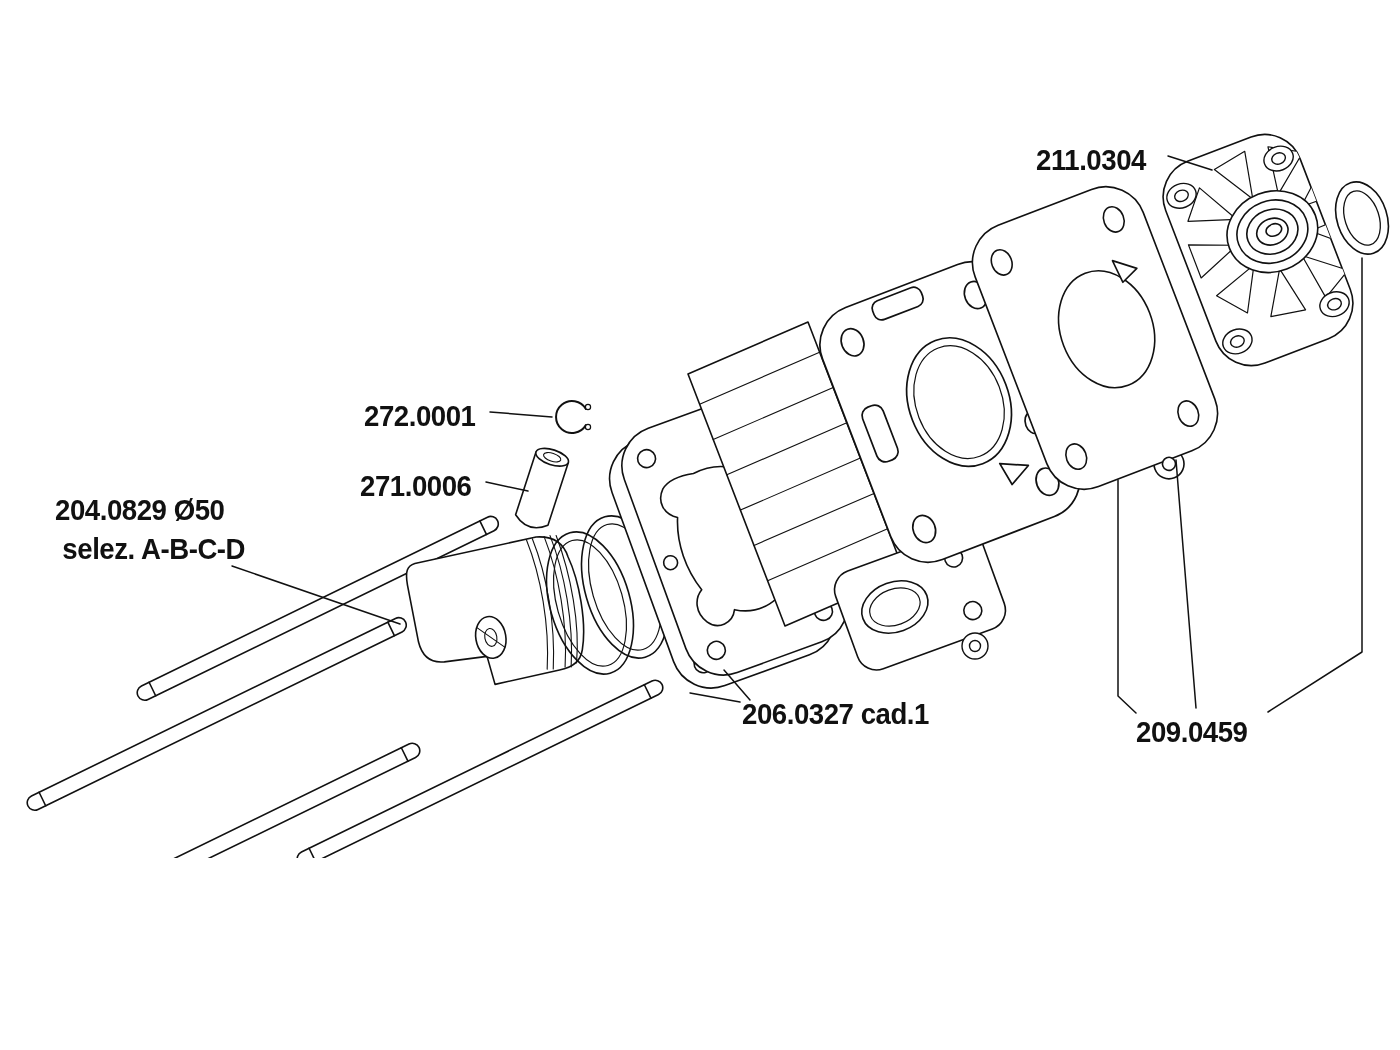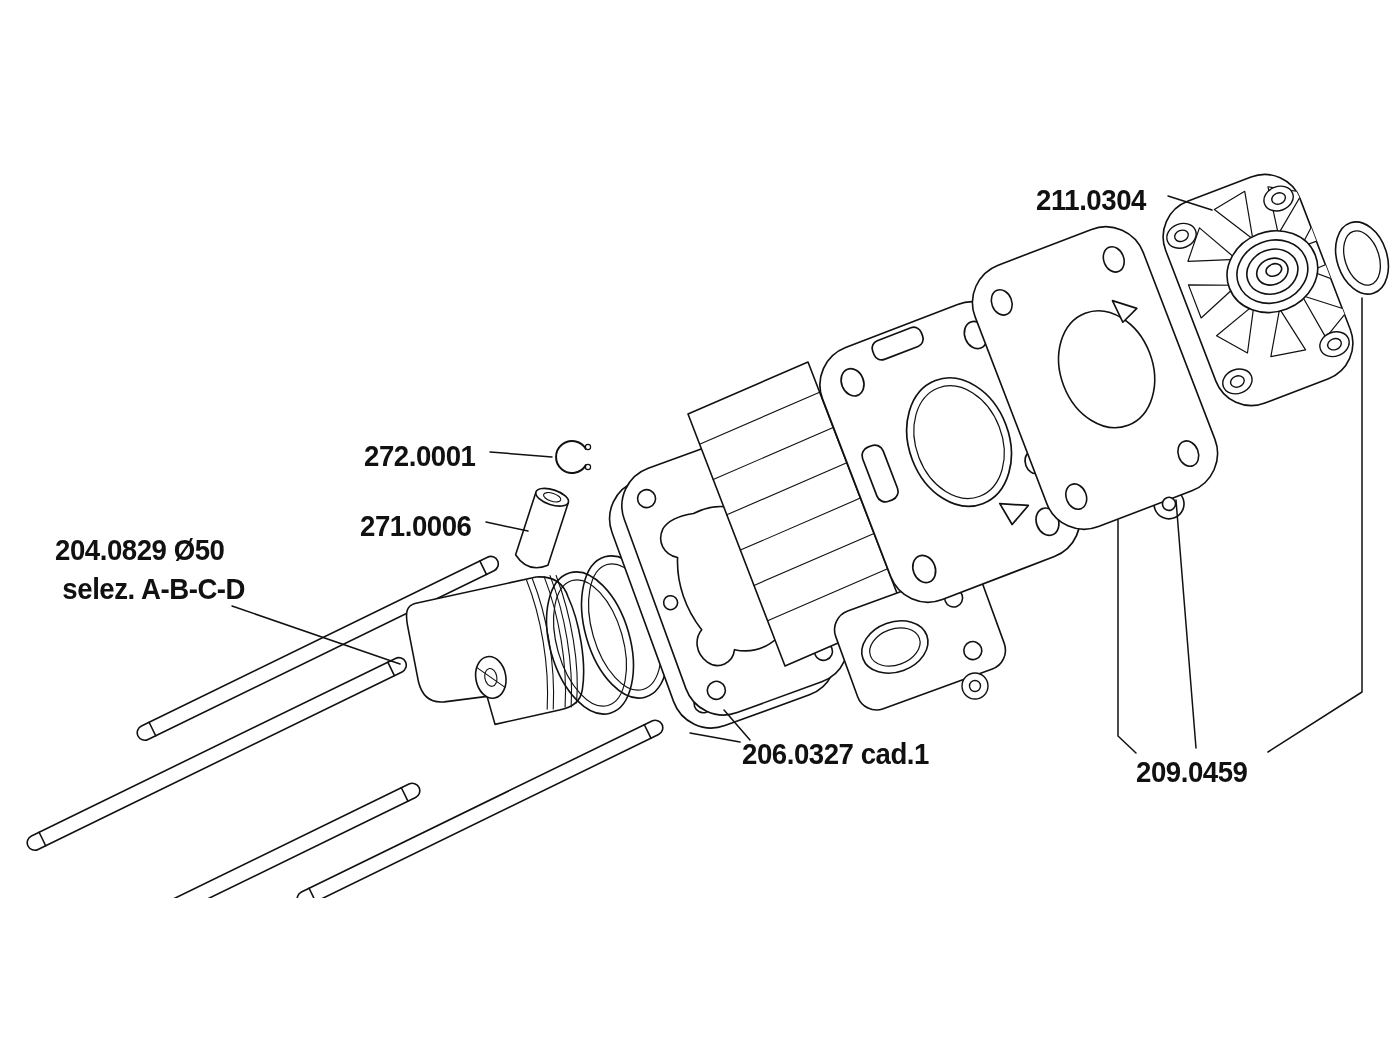--- a/index.html
+++ b/index.html
@@ -1,18 +1,18 @@
 <!DOCTYPE html>
 <html style="--line: #111111; --bg: #ffffff;"><head>
 <meta charset="utf-8">
 <style>
   :root { --line:#111111; --bg:#ffffff; }
   html,body { margin:0; padding:0; background:var(--bg); }
   .stage { position:relative; width:1400px; height:858px; background:var(--bg); overflow:hidden;
-           font-family:"Liberation Sans", sans-serif;margin-top:40px; }
+           font-family:"Liberation Sans", sans-serif; }
   svg * { stroke: var(--line); stroke-linecap: round; stroke-linejoin: round; }
   .label { position:absolute; font-weight:bold; font-size:30px; color:var(--line);
            white-space:nowrap; letter-spacing:-0.5px; transform:scaleX(.92);
            transform-origin:left top; line-height:1.3; }
 </style>
 </head>
 <body>
 
 <div class="stage">
 

